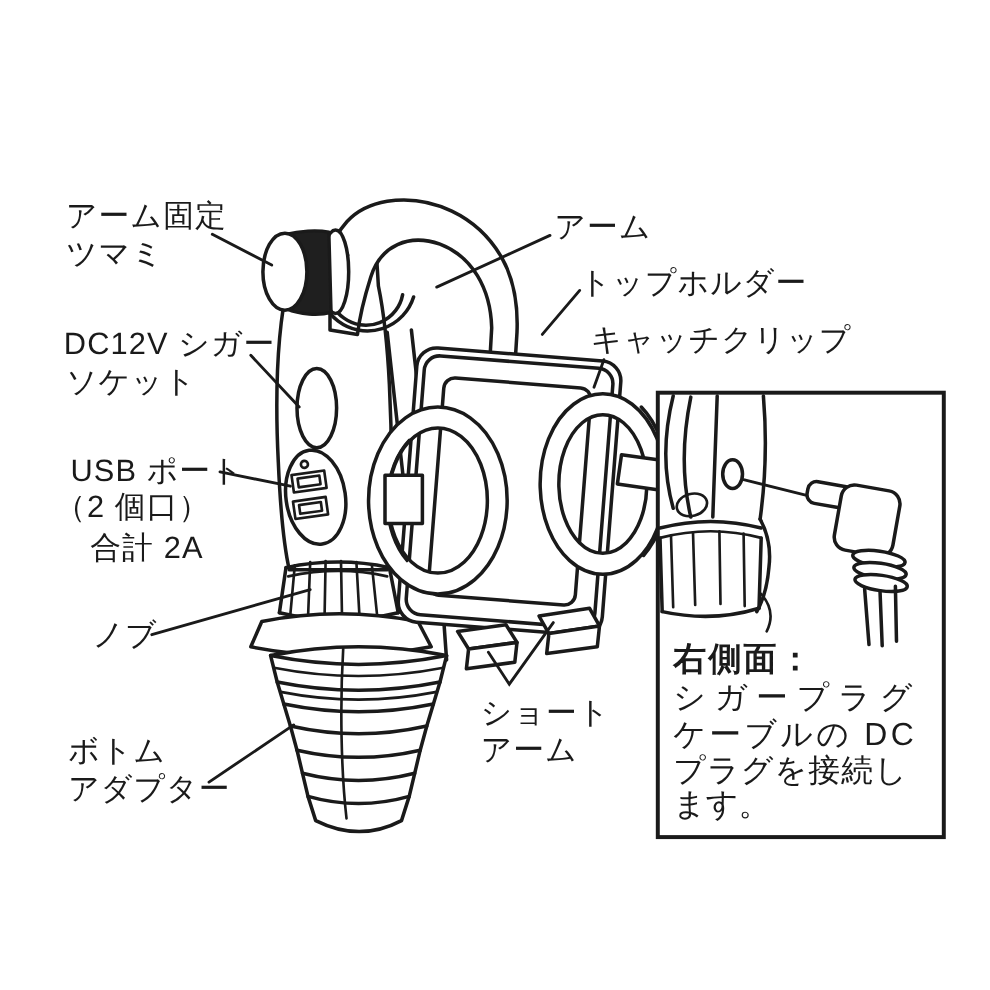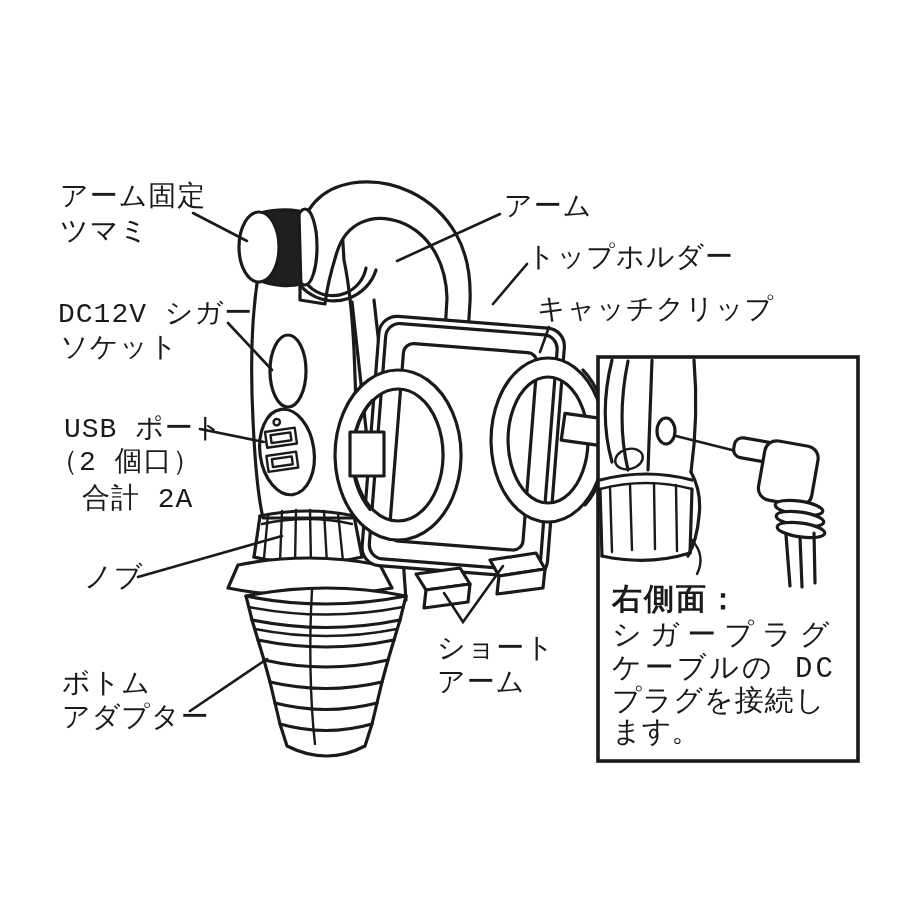--- a/index.html
+++ b/index.html
@@ -3,21 +3,21 @@
 <meta charset="utf-8">
 <style>
   :root{
     --ink:#1a1a1a;
     --bg:#ffffff;
     --knob:#1f1f1f;
   }
   html,body{margin:0;padding:0;background:#fff;}
   .canvas{
     width:900px;height:900px;position:relative;background:var(--bg);
-    font-family:Liberation Mono, monospace;
+    font-family:Liberation Sans, sans-serif;
     overflow:hidden;
   }
   svg{display:block}
   
   .ln{stroke:var(--ink);fill:none;stroke-width:3.2;stroke-linecap:round;stroke-linejoin:round}
   .fw{stroke:var(--ink);fill:var(--bg);stroke-width:3.2;stroke-linecap:round;stroke-linejoin:round}
   .fd{stroke:var(--ink);fill:var(--knob);stroke-width:3;stroke-linejoin:round}
   .donut{stroke:var(--ink);fill:var(--bg);fill-rule:evenodd;stroke-width:3.2;stroke-linejoin:round}
   .thin{stroke-width:2.4}
   .leader{stroke:var(--ink);stroke-width:2.6;fill:none;stroke-linecap:round}

